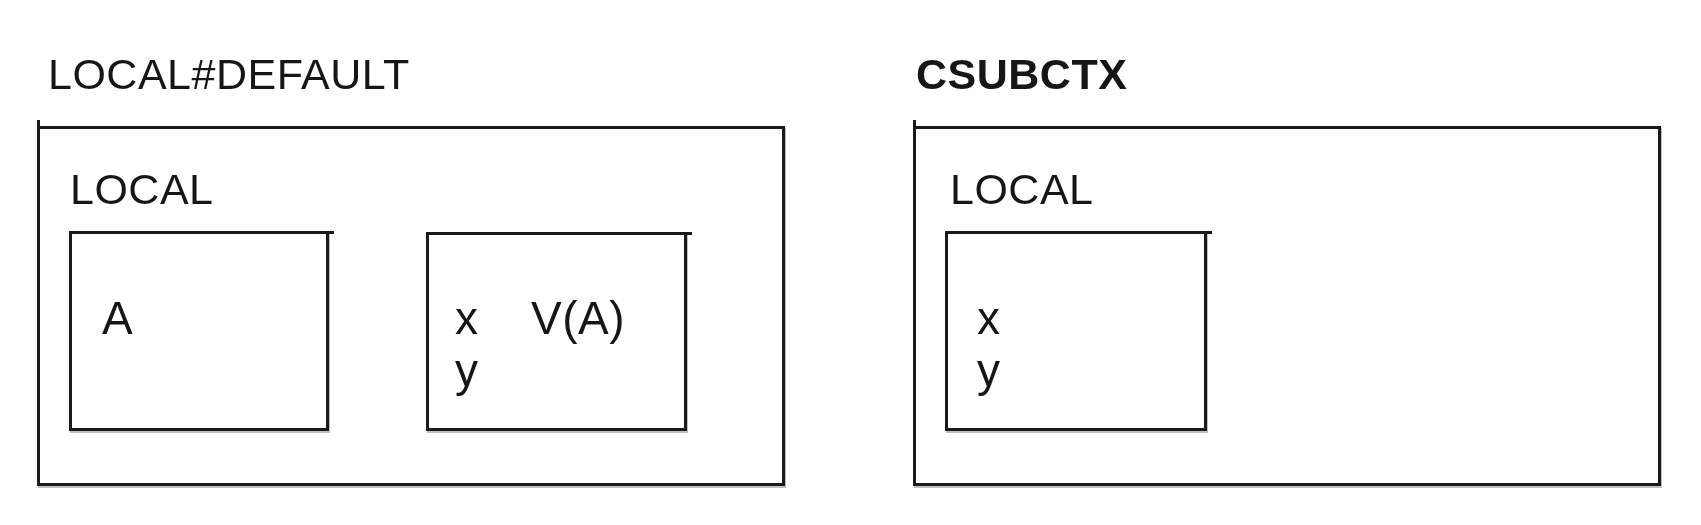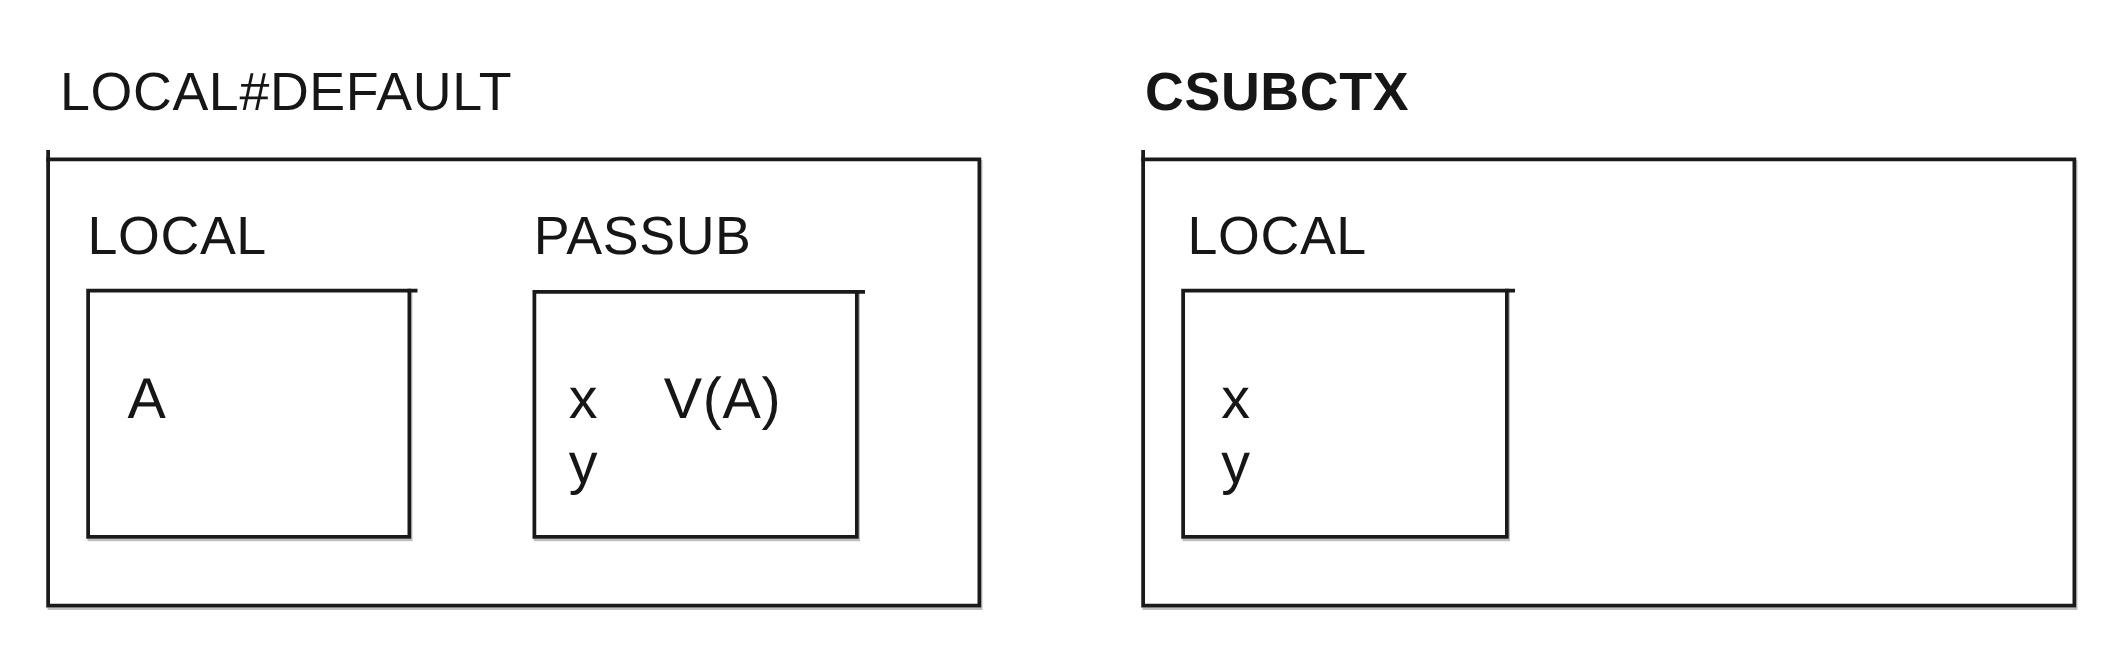--- a/index.html
+++ b/index.html
@@ -79,21 +79,20 @@
   <div class="t ctx-title" style="left:48px; top:49px;">LOCAL#DEFAULT</div>
 
   <div class="ctx-box" style="left:37px; top:126px; width:748px; height:360px;"></div>
 
   <div class="t frame-label" style="left:70px; top:164px;">LOCAL</div>
 
   <div class="frame-box" style="left:69px; top:231px; width:260px; height:200px;"></div>
 
   <div class="t var-text" style="left:102px; top:295px;">A</div>
 
-  <div class="t frame-label" style="left:427px; top:164px;">PASSUB</div>
 
   <div class="frame-box" style="left:426px; top:232px; width:261px; height:199px;"></div>
 
   <div class="t var-text" style="left:455px; top:295px;">x</div>
 
   <div class="t var-text" style="left:531px; top:295px;">V(A)</div>
 
   <div class="t var-text" style="left:455px; top:347px;">y</div>
 
   <div class="t ctx-title" style="left:916px; top:49px;font-weight:bold;">CSUBCTX</div>

